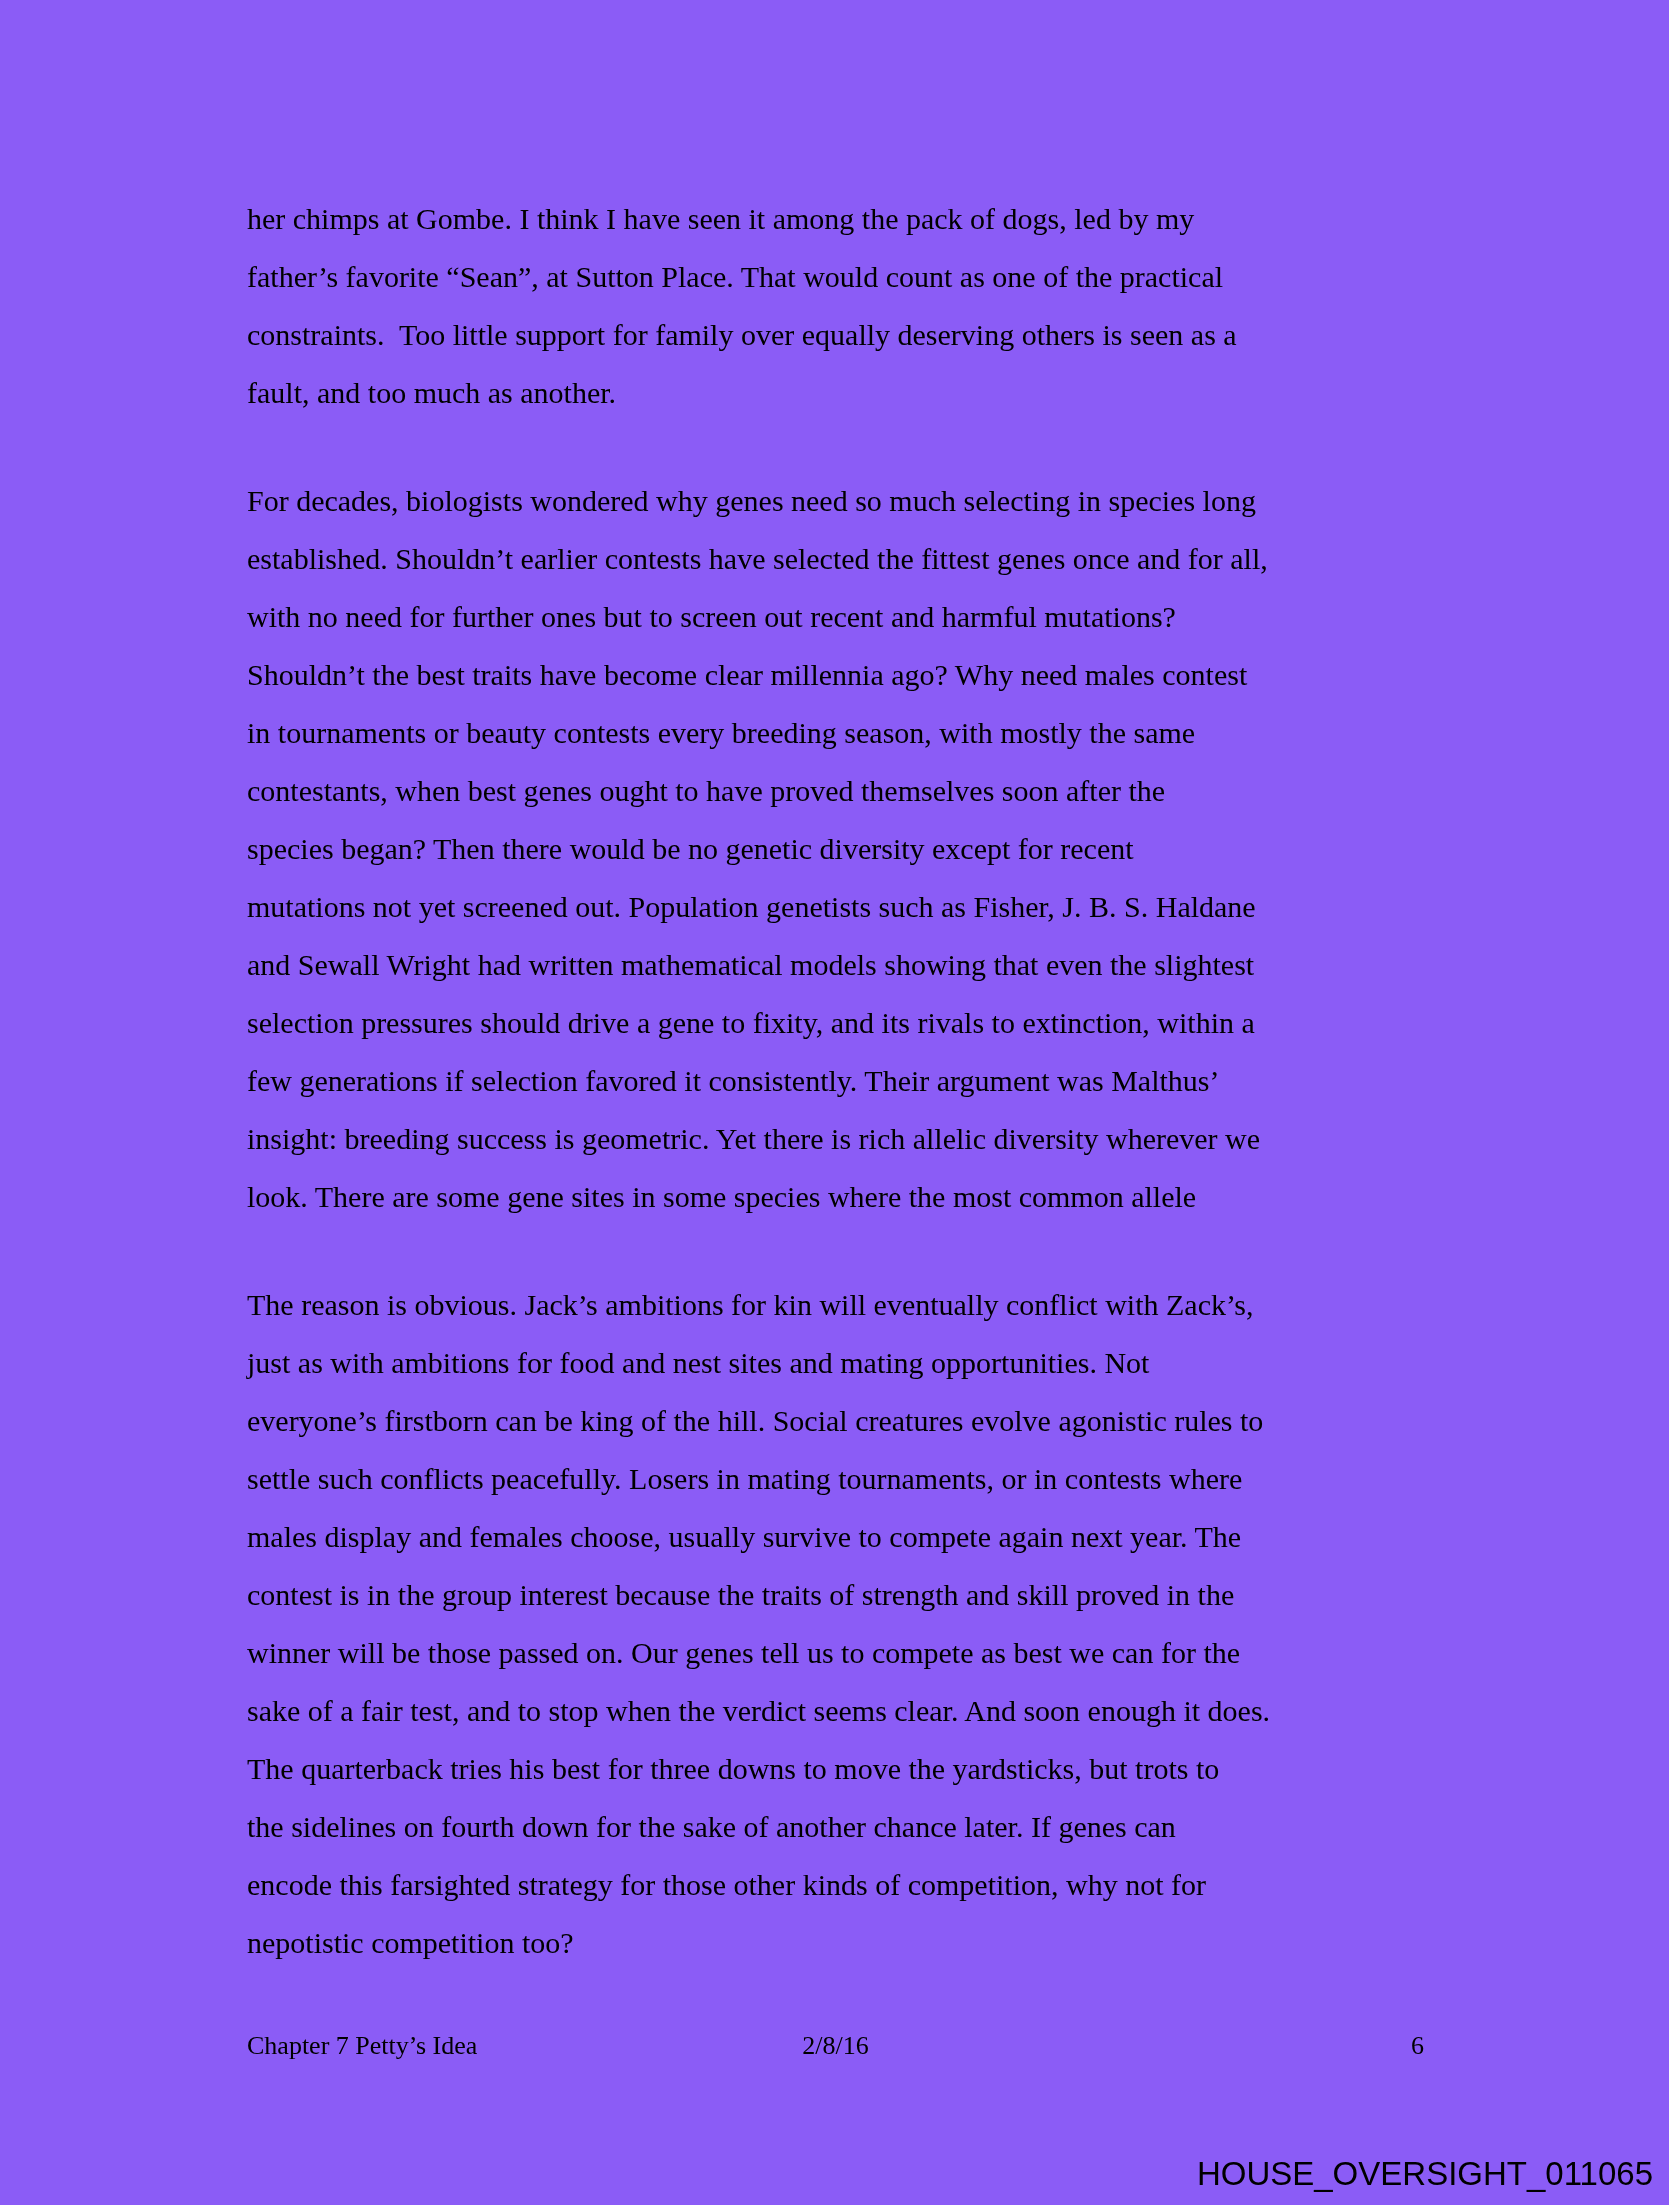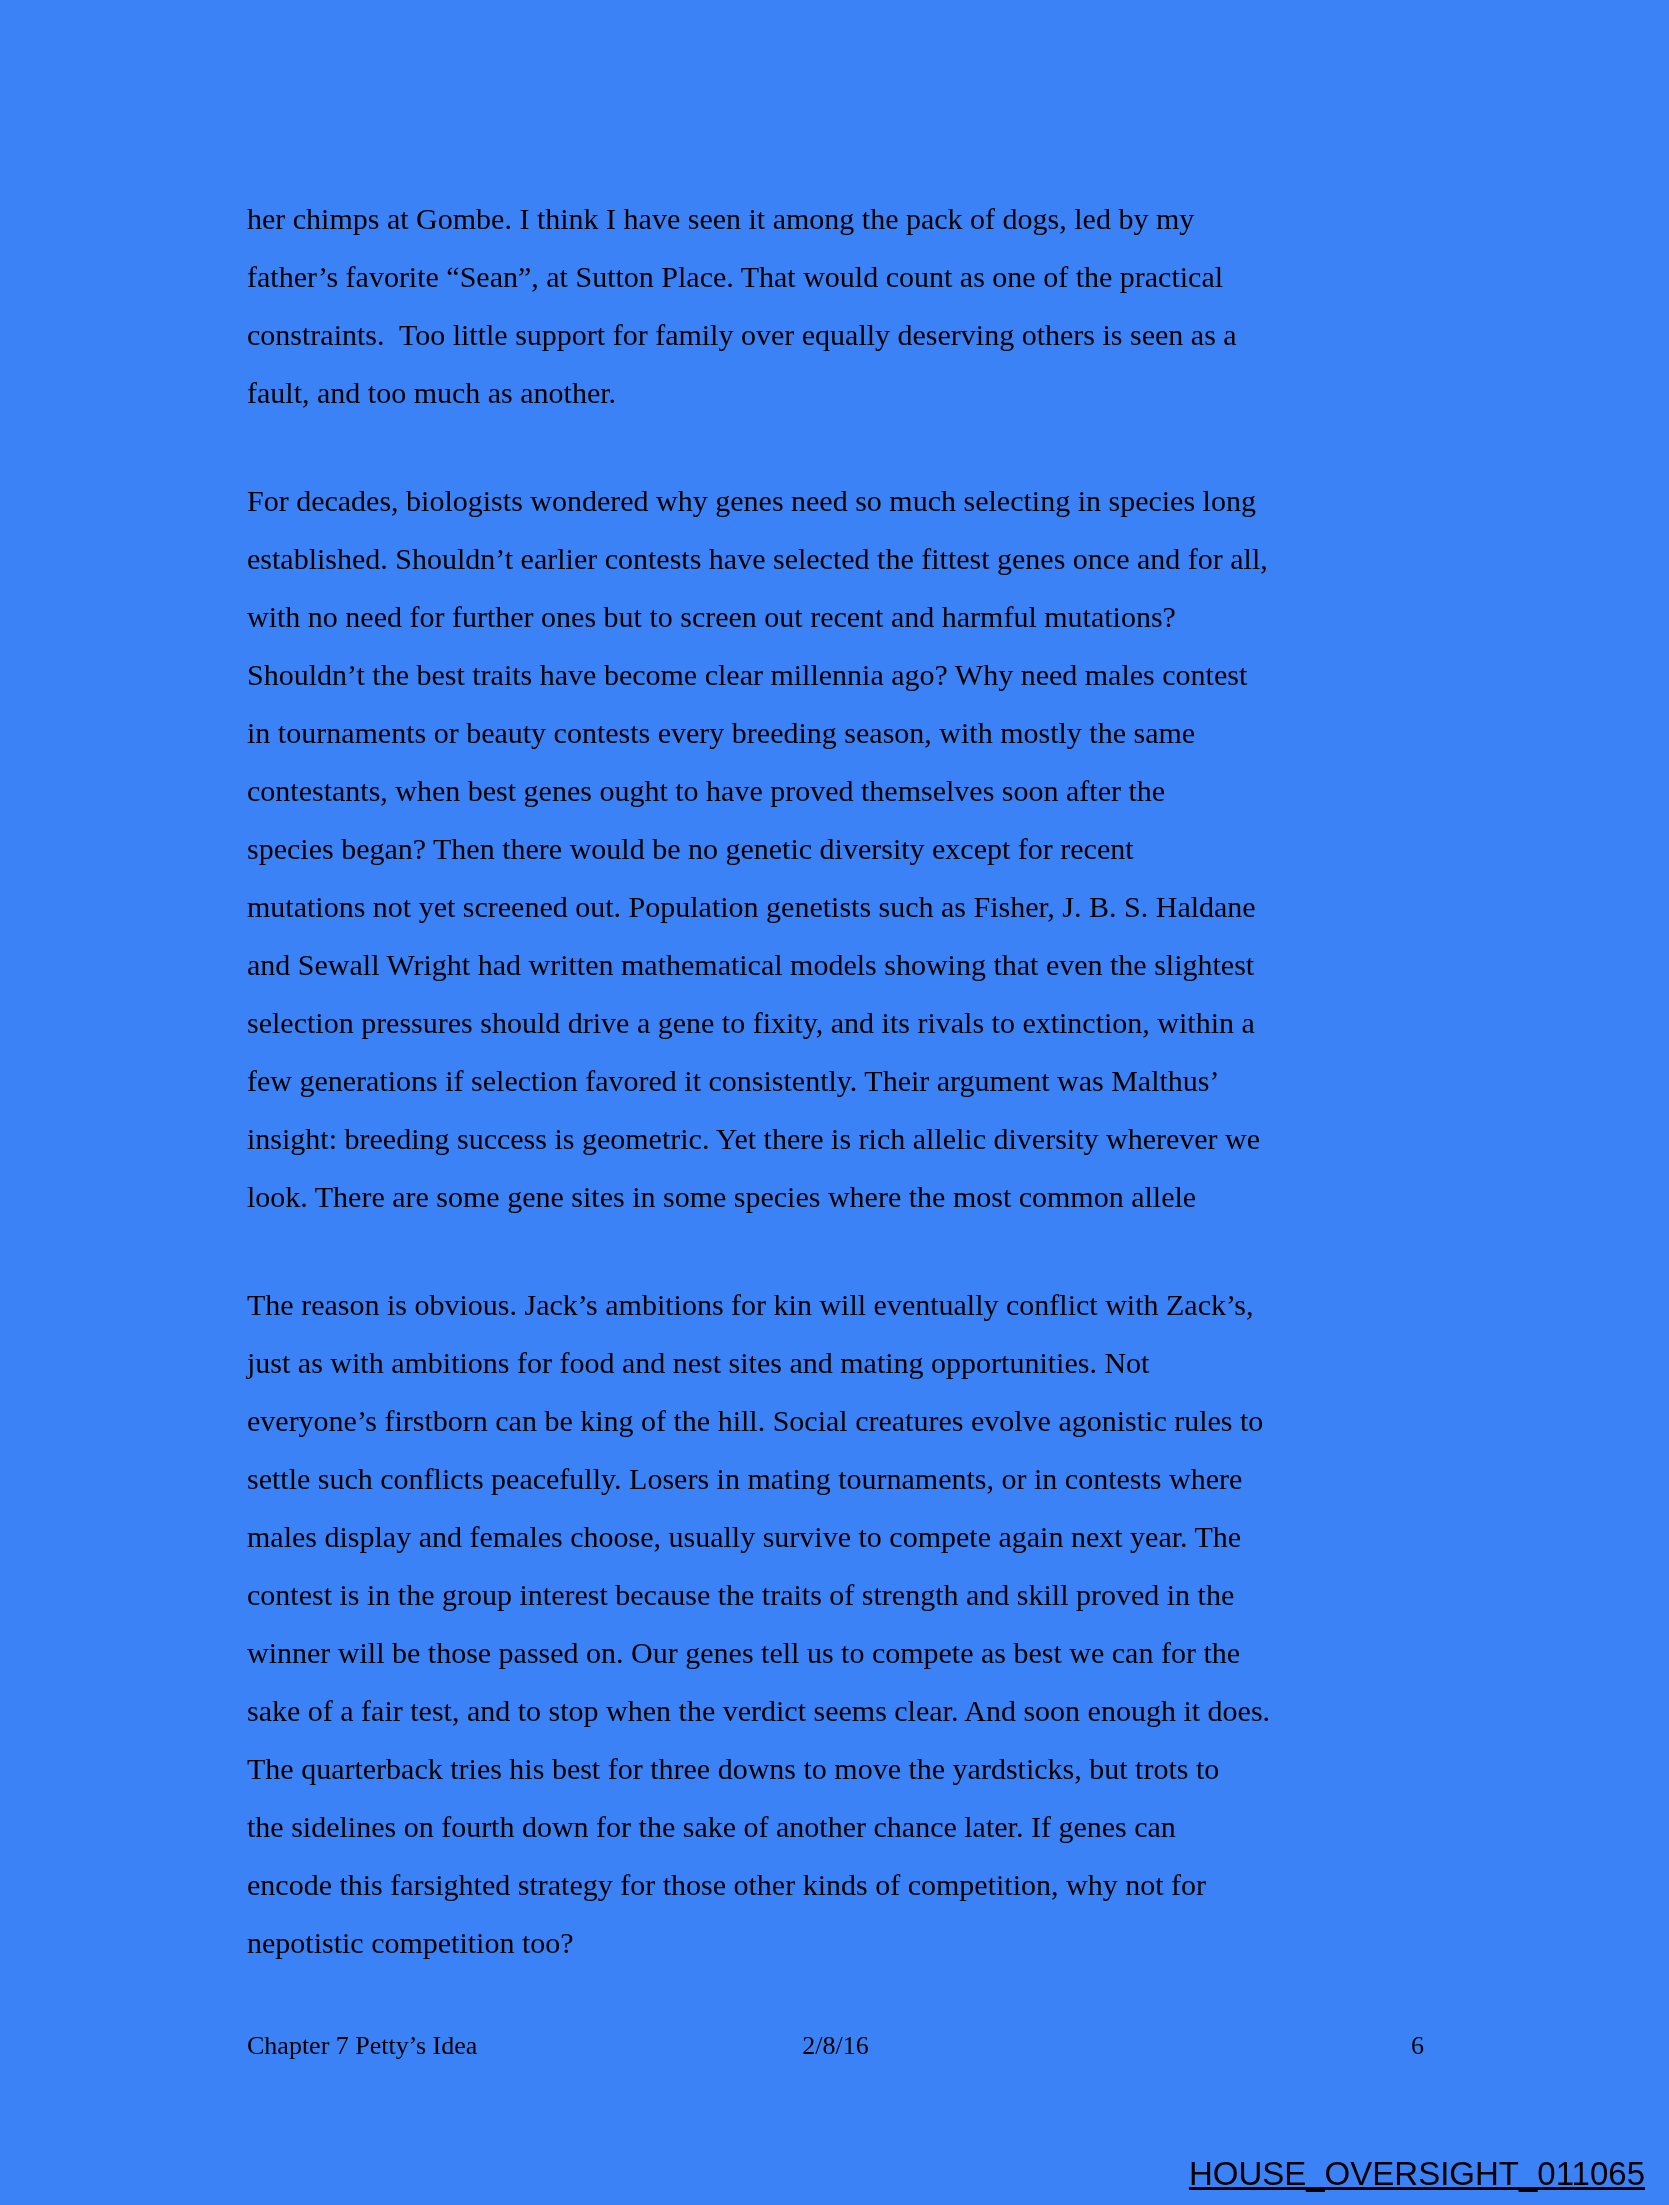--- a/index.html
+++ b/index.html
@@ -9,21 +9,21 @@
   body {
     width: 1669px;
     height: 2205px;
     background: #ffffff;
     position: relative;
     overflow: hidden;
   }
   .page {
     position: absolute;
     inset: 0;
-    background: #3b82f6;
+    background: #8b5cf6;
     color: #000000;
   }
   .body-text {
     position: absolute;
     left: 247px;
     top: 190px;
     width: 1244px;
     font-family: "Liberation Serif", serif;
     font-size: 30px;
     line-height: 58px;
@@ -44,28 +44,27 @@
     font-size: 26px;
     line-height: 1.1;
     color: #000000;
     gap: 48px;
   }
   .footer .f-left  { flex: 1; text-align: left; }
   .footer .f-center{ flex: 1; text-align: center; }
   .footer .f-right { flex: 1; text-align: right; }
   .watermark {
     position: absolute;
-    right: 24px;
+    right: 16px;
     top: 2156px;
     font-family: "Liberation Sans", sans-serif;
     font-size: 33px;
     line-height: 1.1;
     color: #000000;
     letter-spacing: 0px;
-    text-decoration: underline;
   }
 </style>
 </head>
 <body>
 
 <div class="page">
 
   <div class="body-text">
     <p class="para">her chimps at Gombe. I think I have seen it among the pack of dogs, led by my
 father’s favorite “Sean”, at Sutton Place. That would count as one of the practical

